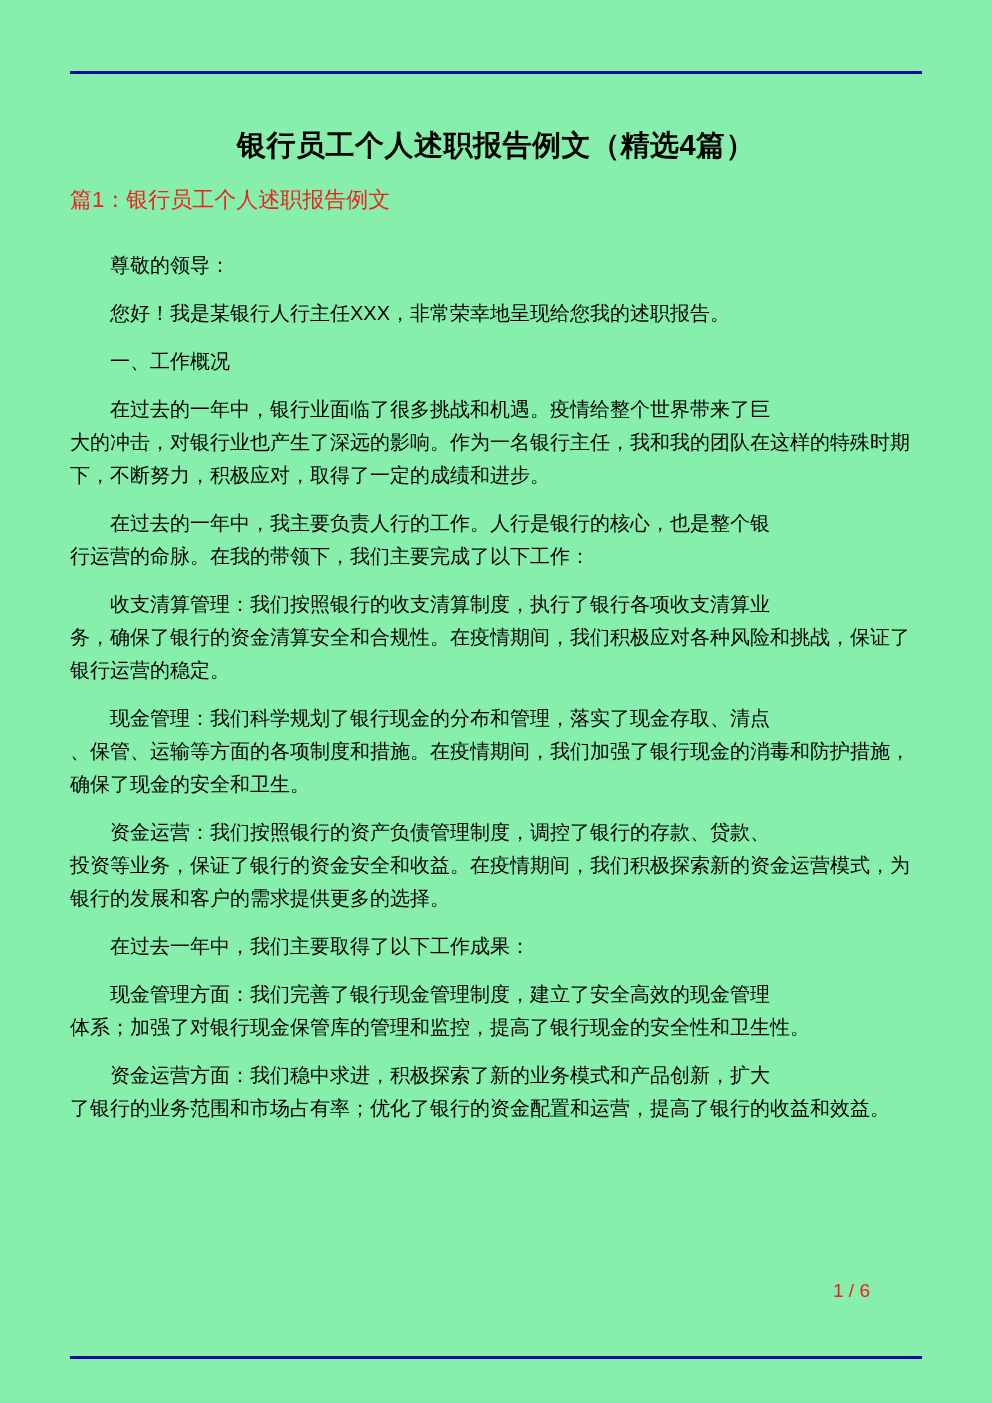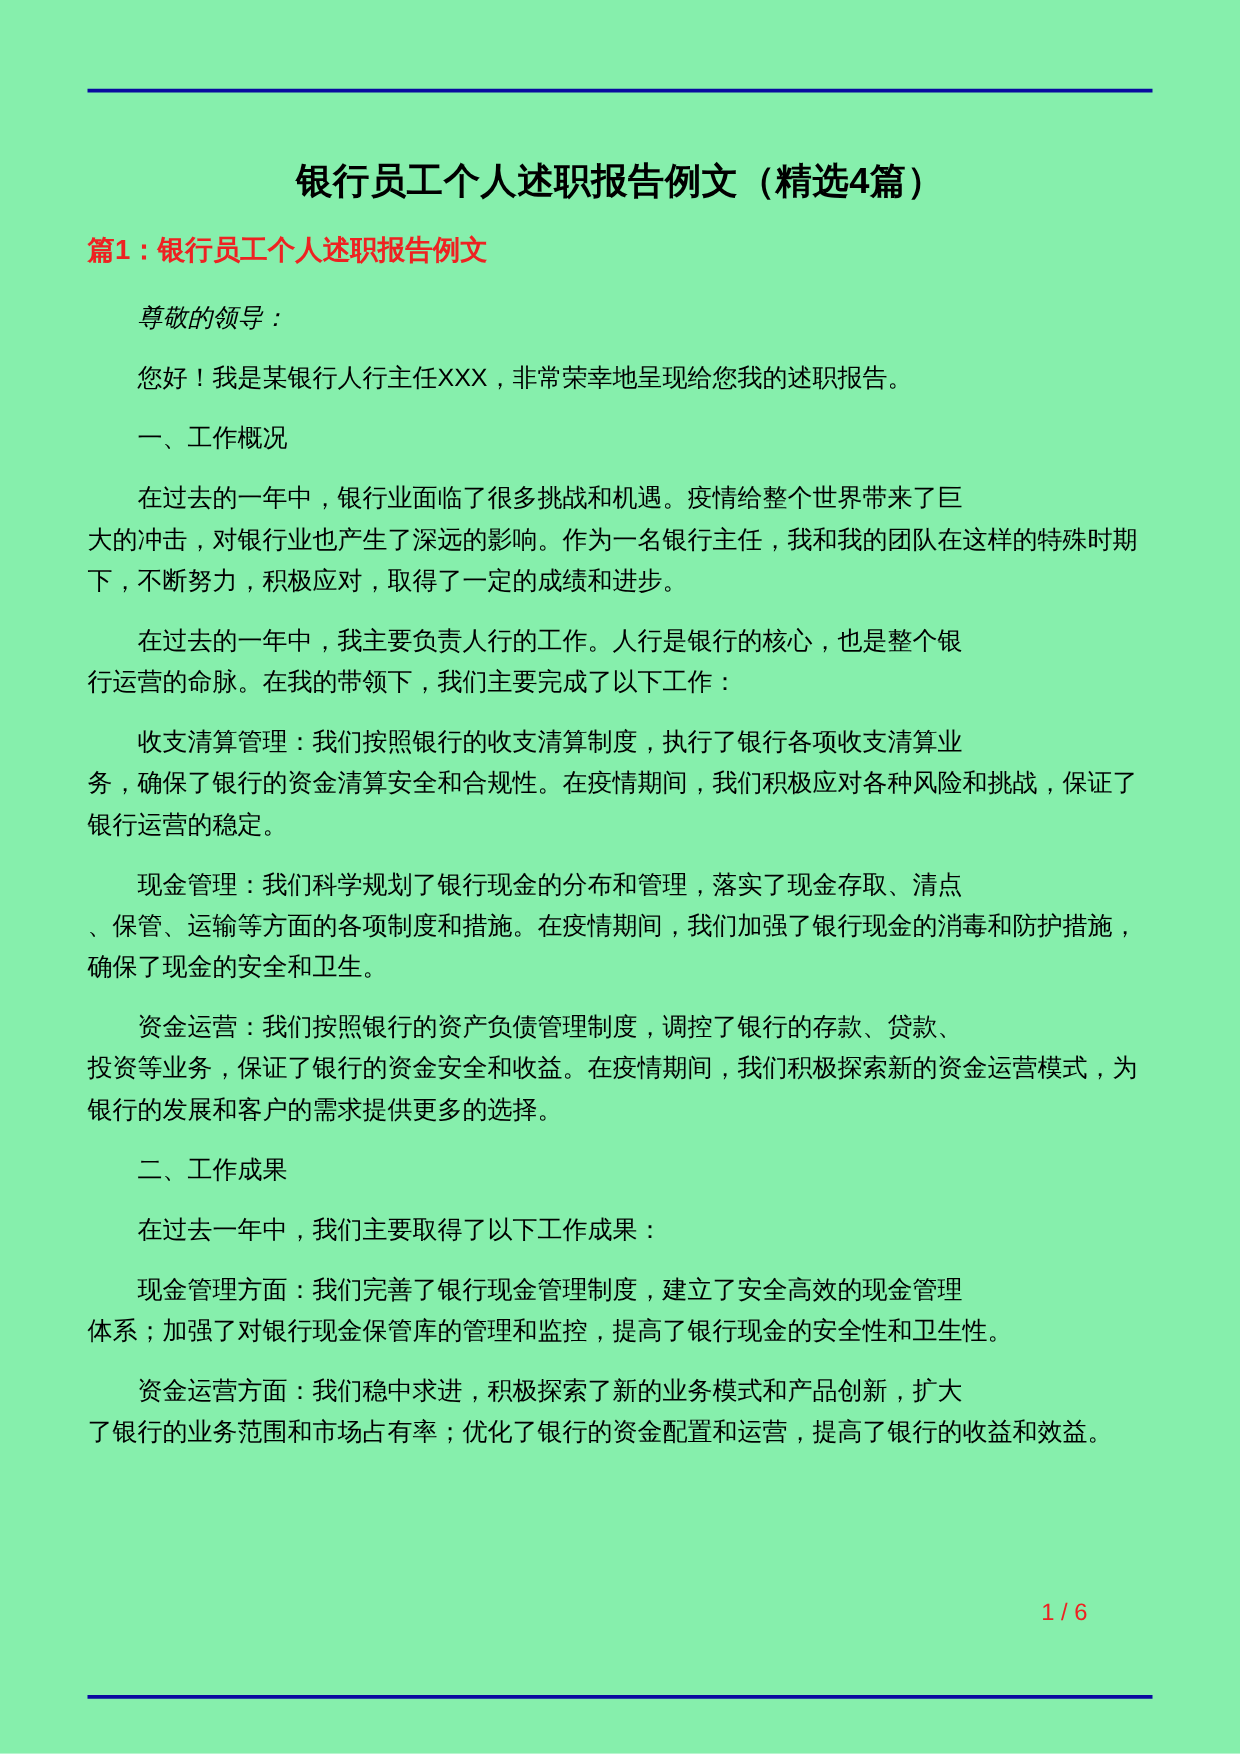--- a/index.html
+++ b/index.html
@@ -38,31 +38,31 @@
     font-size: 29px;
     line-height: 42px;
     font-weight: bold;
     text-align: center;
     letter-spacing: 0.5px;
   }
   .section-heading {
     margin: 19px 0 0 0;
     font-size: 22px;
     line-height: 30px;
-    font-weight: bold;
+    font-weight: normal;
     color: var(--heading-red, #ee2222);
   }
   .para {
     margin: 15px 0 0 0;
     font-size: 20px;
     line-height: 33px;
     text-indent: 2em;
     white-space: pre-wrap;
   }
-  .para.first { margin-top: 24px; font-style: italic; }
+  .para.first { margin-top: 34px; }
   .page-number {
     position: absolute;
     top: 1279px;
     left: 833px;
     font-size: 19px;
     line-height: 24px;
     color: var(--heading-red, #ee2222);
   }
 </style>
 </head>
@@ -85,21 +85,20 @@
 行运营的命脉。在我的带领下，我们主要完成了以下工作：</p>
     <p class="para">收支清算管理：我们按照银行的收支清算制度，执行了银行各项收支清算业
 务，确保了银行的资金清算安全和合规性。在疫情期间，我们积极应对各种风险和挑战，保证了
 银行运营的稳定。</p>
     <p class="para">现金管理：我们科学规划了银行现金的分布和管理，落实了现金存取、清点
 、保管、运输等方面的各项制度和措施。在疫情期间，我们加强了银行现金的消毒和防护措施，
 确保了现金的安全和卫生。</p>
     <p class="para">资金运营：我们按照银行的资产负债管理制度，调控了银行的存款、贷款、
 投资等业务，保证了银行的资金安全和收益。在疫情期间，我们积极探索新的资金运营模式，为
 银行的发展和客户的需求提供更多的选择。</p>
-    <p class="para">二、工作成果</p>
     <p class="para">在过去一年中，我们主要取得了以下工作成果：</p>
     <p class="para">现金管理方面：我们完善了银行现金管理制度，建立了安全高效的现金管理
 体系；加强了对银行现金保管库的管理和监控，提高了银行现金的安全性和卫生性。</p>
     <p class="para">资金运营方面：我们稳中求进，积极探索了新的业务模式和产品创新，扩大
 了银行的业务范围和市场占有率；优化了银行的资金配置和运营，提高了银行的收益和效益。</p>
   </div>
 
   <div class="rule rule-bottom"></div>
   <div class="page-number">1 / 6</div>
 </div>

